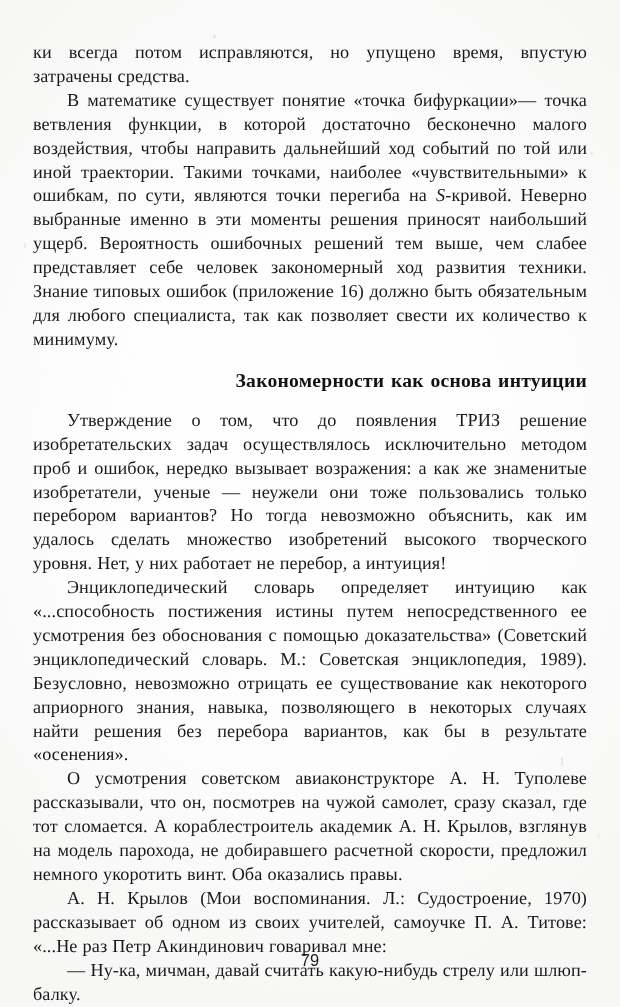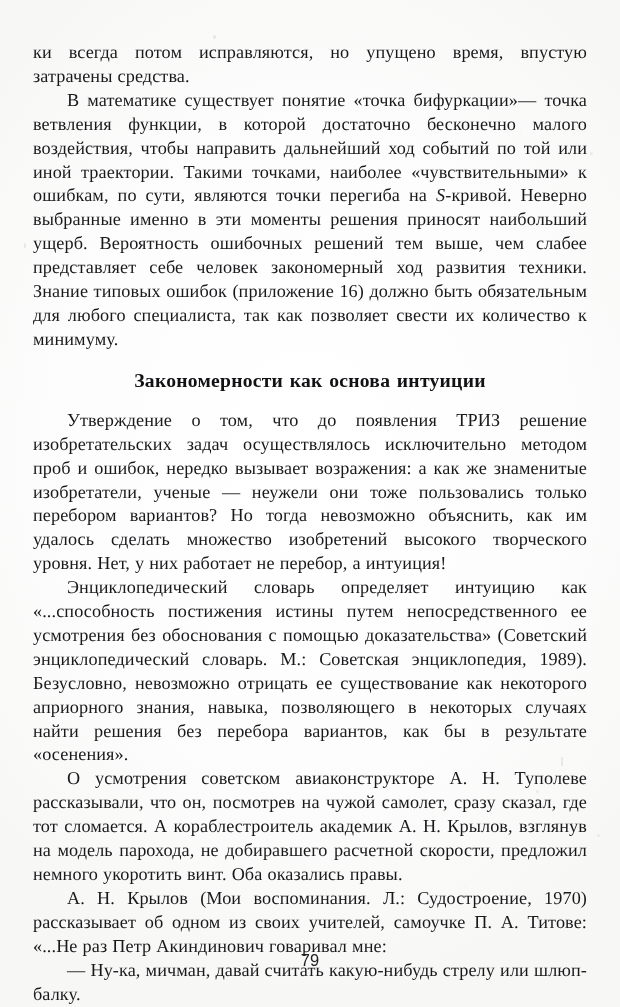--- a/index.html
+++ b/index.html
@@ -72,21 +72,21 @@
     text-rendering: geometricPrecision;
   }
   p.para.indent  { text-indent: 34px; }
   p.para.cont    { text-indent: 0; }
 
   h2.section-heading {
     margin: 0;
     font-size: 19.6px;
     line-height: 24px;
     font-weight: bold;
-    text-align: center;
+    text-align: right;
     color: #121215;
     letter-spacing: .25px;
     word-spacing: 1.5px;
   }
 
   .spacer-above-heading { height: 17px; }
   .spacer-below-heading { height: 16px; }
 
   .ital { font-style: italic; }
 

